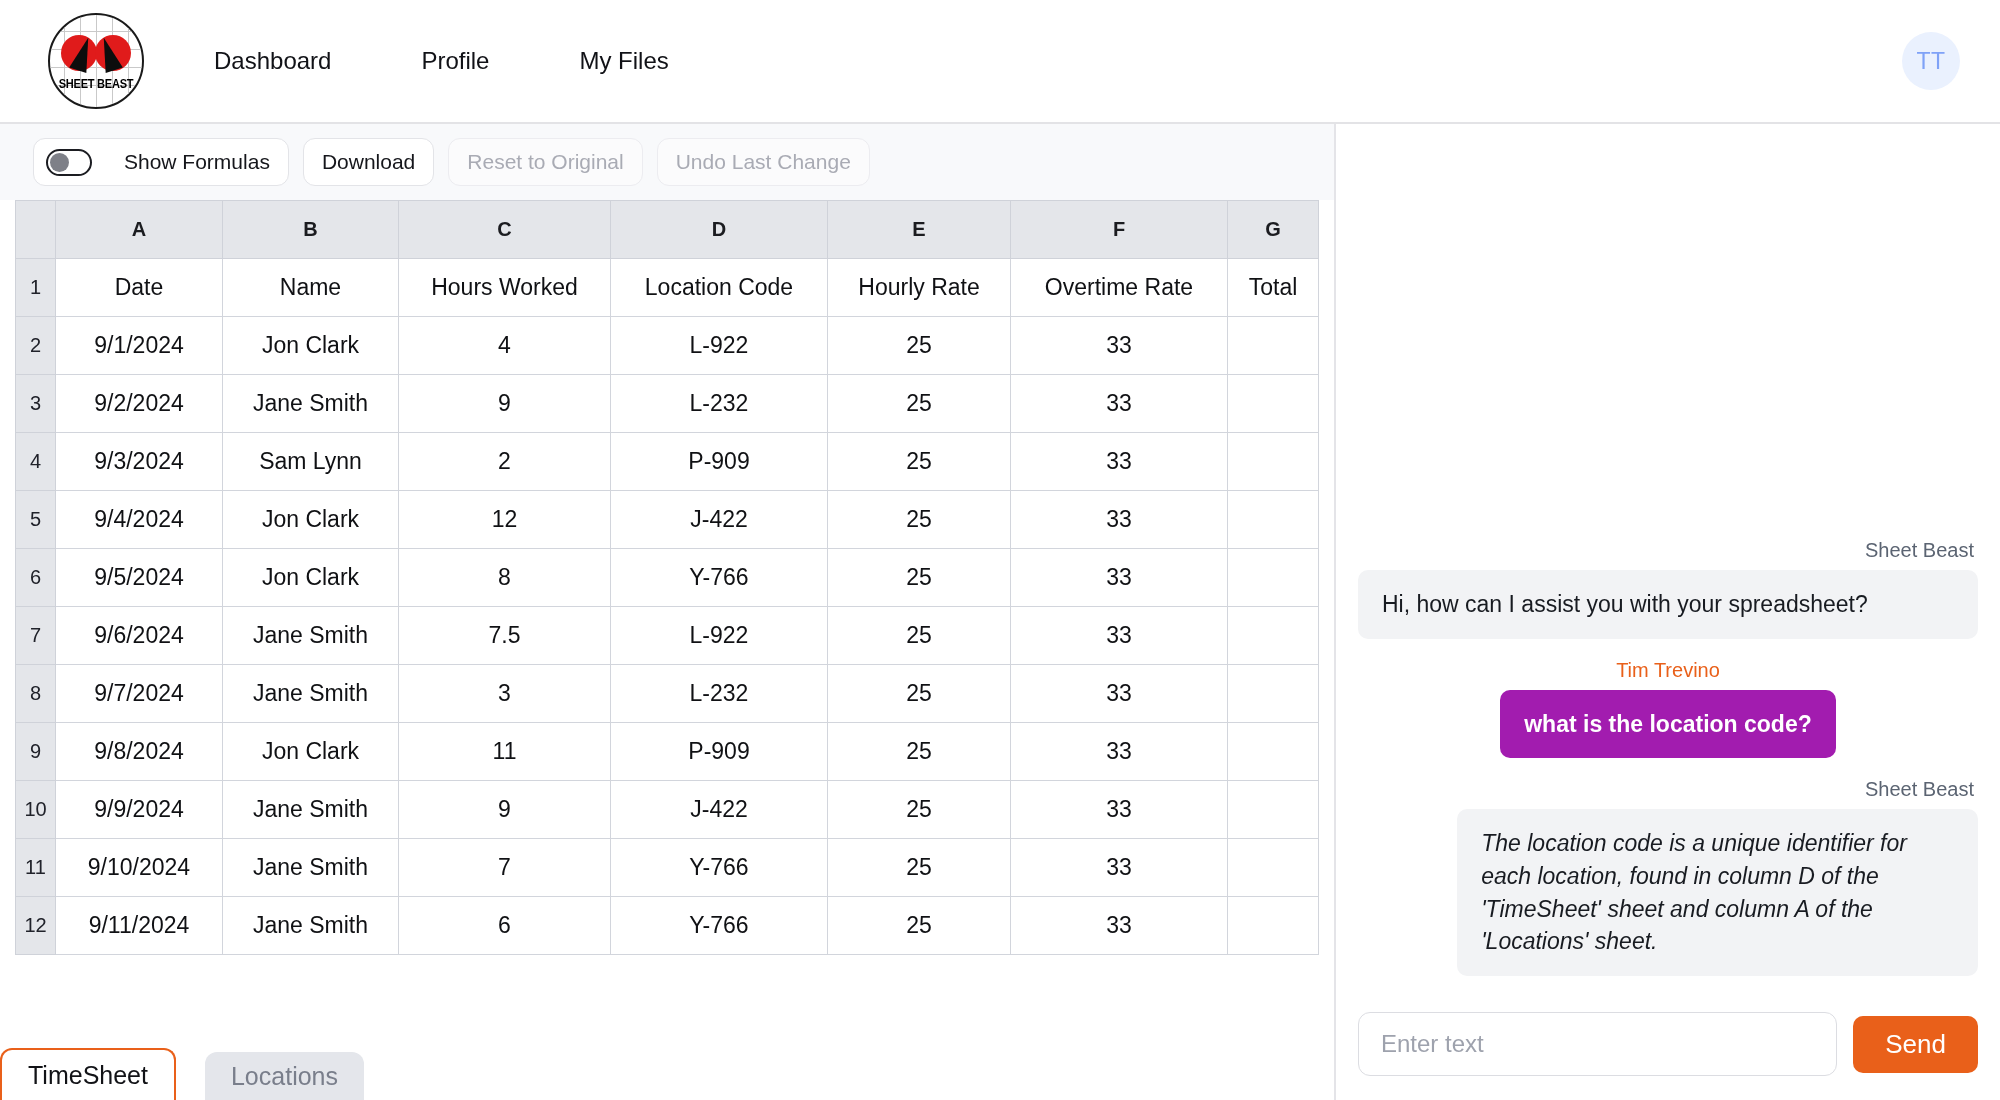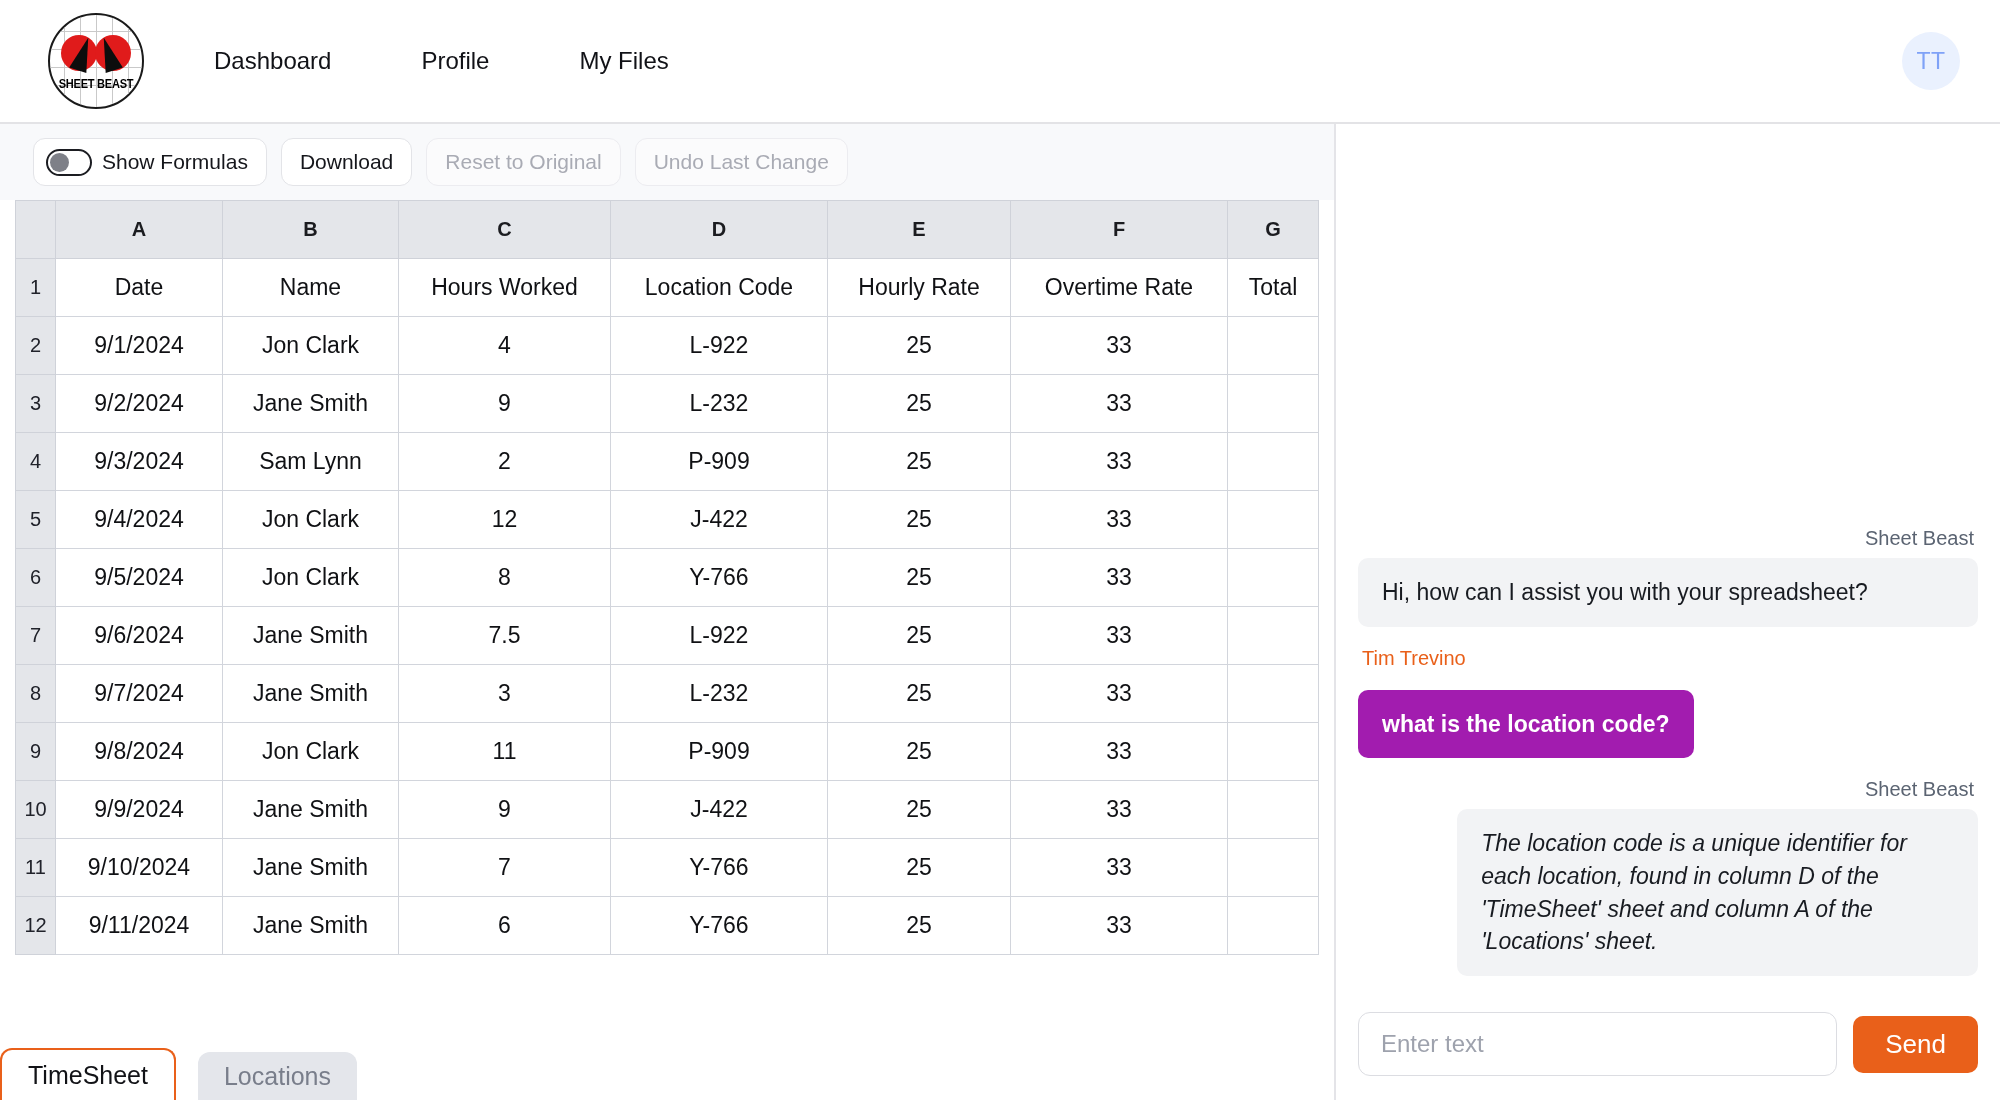--- a/index.html
+++ b/index.html
@@ -152,21 +152,21 @@
     cursor: default;
   }
   .tb-toggle-wrap {
     border: 1.6px solid #e3e4e8;
     background: #ffffff;
     border-radius: 12px;
     height: 48px;
     padding: 0 18px 0 12px;
     display: flex;
     align-items: center;
-    gap: 10px;
+    gap: 32px;
     cursor: pointer;
   }
   .switch {
     width: 46px; height: 27px;
     border-radius: 14px;
     border: 2px solid #1c1d22;
     background: #ffffff;
     position: relative;
     flex: 0 0 auto;
   }
@@ -255,34 +255,35 @@
     border: 2.5px solid #e9601a;
     border-bottom: none;
     color: #121317;
   }
   .sheet-tab.inactive {
     background: #e4e6eb;
     color: #797e8b;
     border: none;
     height: 48px;
     border-radius: 12px 12px 0 0;
+    margin-left: 7px;
   }
 
   
   .chat-scroll {
     flex: 1 1 auto;
     display: flex;
     flex-direction: column;
     justify-content: flex-end;
     padding: 20px 22px 0 22px;
     overflow: hidden;
   }
   .msg-block { margin-bottom: 20px; display: flex; flex-direction: column; }
   .msg-block.bot { align-items: flex-end; }
-  .msg-block.user { align-items: flex-start; gap: 12px; }
+  .msg-block.user { align-items: center; }
   .msg-author {
     font-size: 20px;
     margin-bottom: 8px;
     padding: 0 4px;
   }
   .msg-block.bot .msg-author { color: #5b6472; }
   .msg-block.user .msg-author { color: #e9601a; }
   .bubble {
     border-radius: 10px;
     padding: 18px 24px;

